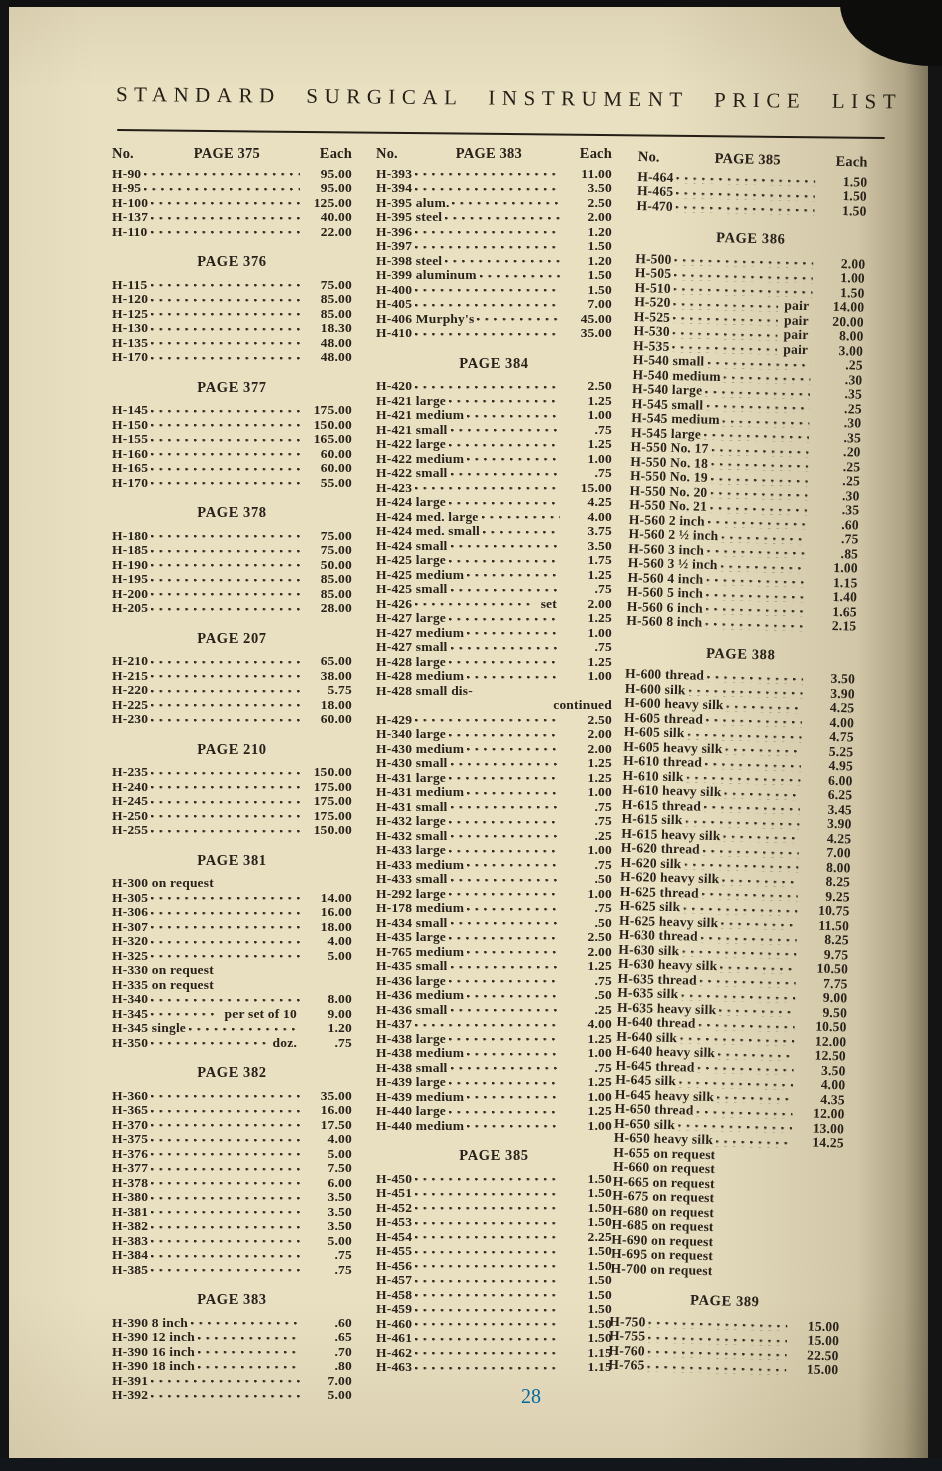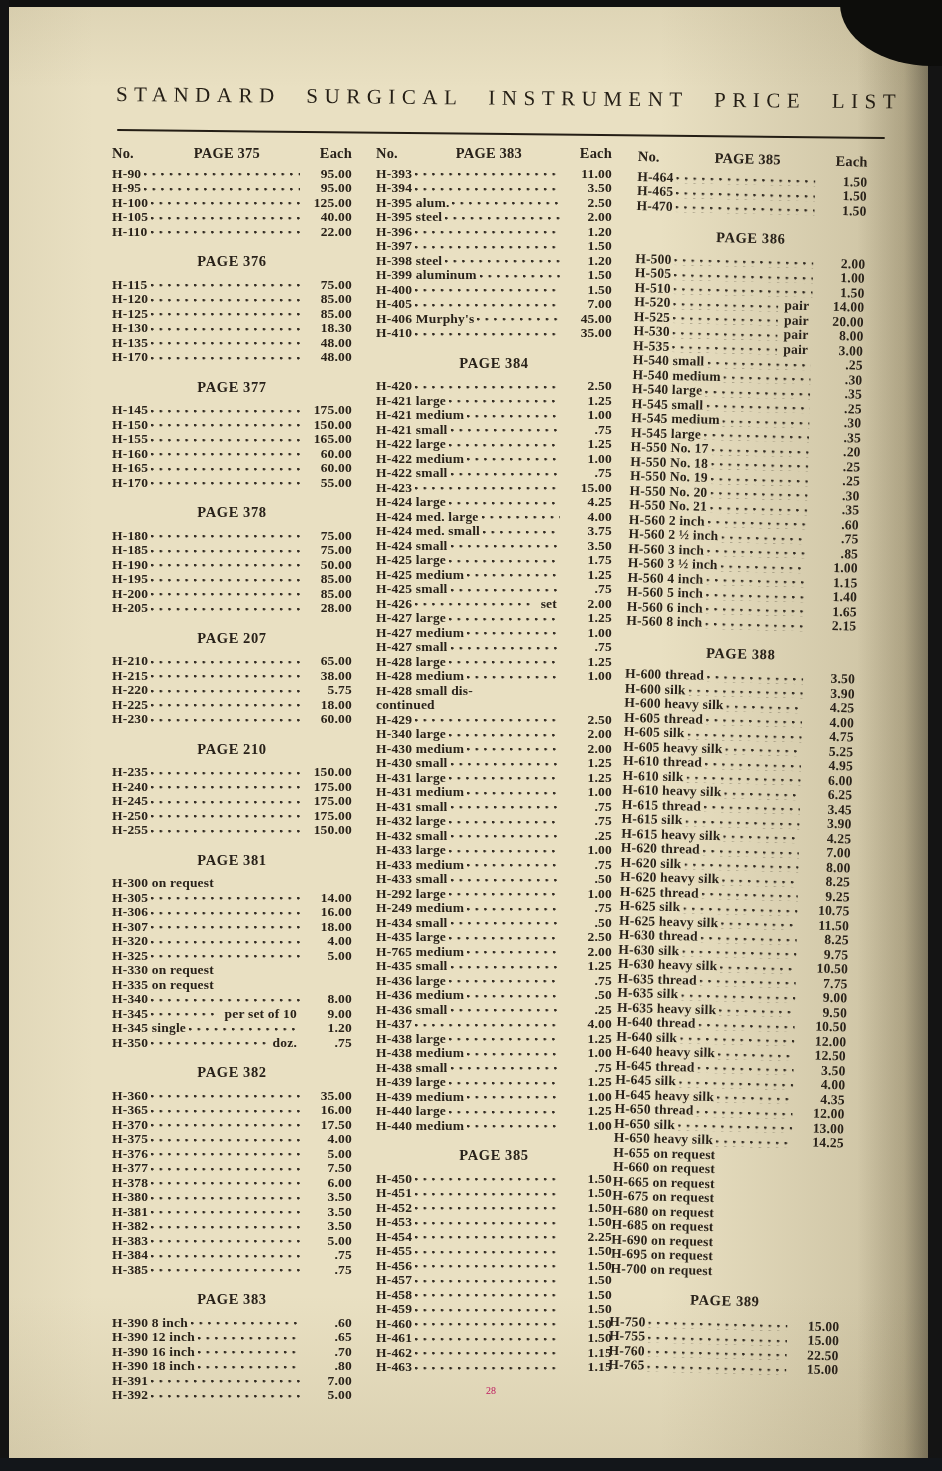--- a/index.html
+++ b/index.html
@@ -44,32 +44,32 @@
     position:absolute; color:#29221a;
     font-weight:bold; font-size:13.5px; line-height:14.5px; letter-spacing:.2px;
   }
   #col1 { left:112px; top:146px; width:240px; }
   #col2 { left:376px; top:146px; width:236px; }
   #col3 { left:638px; top:149px; width:230px; transform:rotate(1.4deg); transform-origin:0 0; }
   .col-header { display:flex; align-items:baseline; margin-bottom:6px; font-size:14.5px; }
   .h-page { flex:1; text-align:center; }
   .section-heading { text-align:center; font-size:14.5px; letter-spacing:.6px; margin:15px 0 9px; }
   .row { display:flex; align-items:baseline; white-space:nowrap; height:14.5px; }
-  .row.center { justify-content:flex-start; }
+  .row.center { justify-content:flex-end; }
   .leader {
     flex:1 1 auto; align-self:stretch; min-width:10px; margin:0 6px 0 3px;
     background-image:radial-gradient(circle at 1.2px 1.2px, rgba(41,34,26,.95) 1.1px, rgba(41,34,26,0) 1.6px);
     background-size:8.6px 6px; background-repeat:repeat-x;
     background-position:0 calc(100% - 2px);
   }
   .suffix { margin-right:9px; }
   .price { min-width:46px; text-align:right; }
   #footer {
-    position:absolute; left:441px; top:1385px; width:100px; text-align:center;
-    font-size:10px; color:#be185d;
+    position:absolute; left:441px; top:1385px; width:100px; text-align:right;
+    font-size:20px; color:#0369a1;
   }
 </style>
 </head>
 <body>
 
 <div class="paper-tint"></div>
 <div class="gutter-shadow"></div>
 
 <div id="title">STANDARD SURGICAL INSTRUMENT PRICE LIST</div>
 <div id="title-rule"></div>
@@ -89,21 +89,21 @@
       <span class="lab">H-95</span>
       <span class="leader"></span>
       <span class="price">95.00</span>
     </div>
     <div class="row">
       <span class="lab">H-100</span>
       <span class="leader"></span>
       <span class="price">125.00</span>
     </div>
     <div class="row">
-      <span class="lab">H-105</span>
+      <span class="lab">H-137</span>
       <span class="leader"></span>
       <span class="price">40.00</span>
     </div>
     <div class="row">
       <span class="lab">H-110</span>
       <span class="leader"></span>
       <span class="price">22.00</span>
     </div>
     <div class="section-heading">PAGE 376</div>
     <div class="row">
@@ -644,21 +644,21 @@
       <span class="lab">H-433 small</span>
       <span class="leader"></span>
       <span class="price">.50</span>
     </div>
     <div class="row">
       <span class="lab">H-292 large</span>
       <span class="leader"></span>
       <span class="price">1.00</span>
     </div>
     <div class="row">
-      <span class="lab">H-249 medium</span>
+      <span class="lab">H-178 medium</span>
       <span class="leader"></span>
       <span class="price">.75</span>
     </div>
     <div class="row">
       <span class="lab">H-434 small</span>
       <span class="leader"></span>
       <span class="price">.50</span>
     </div>
     <div class="row">
       <span class="lab">H-435 large</span>

